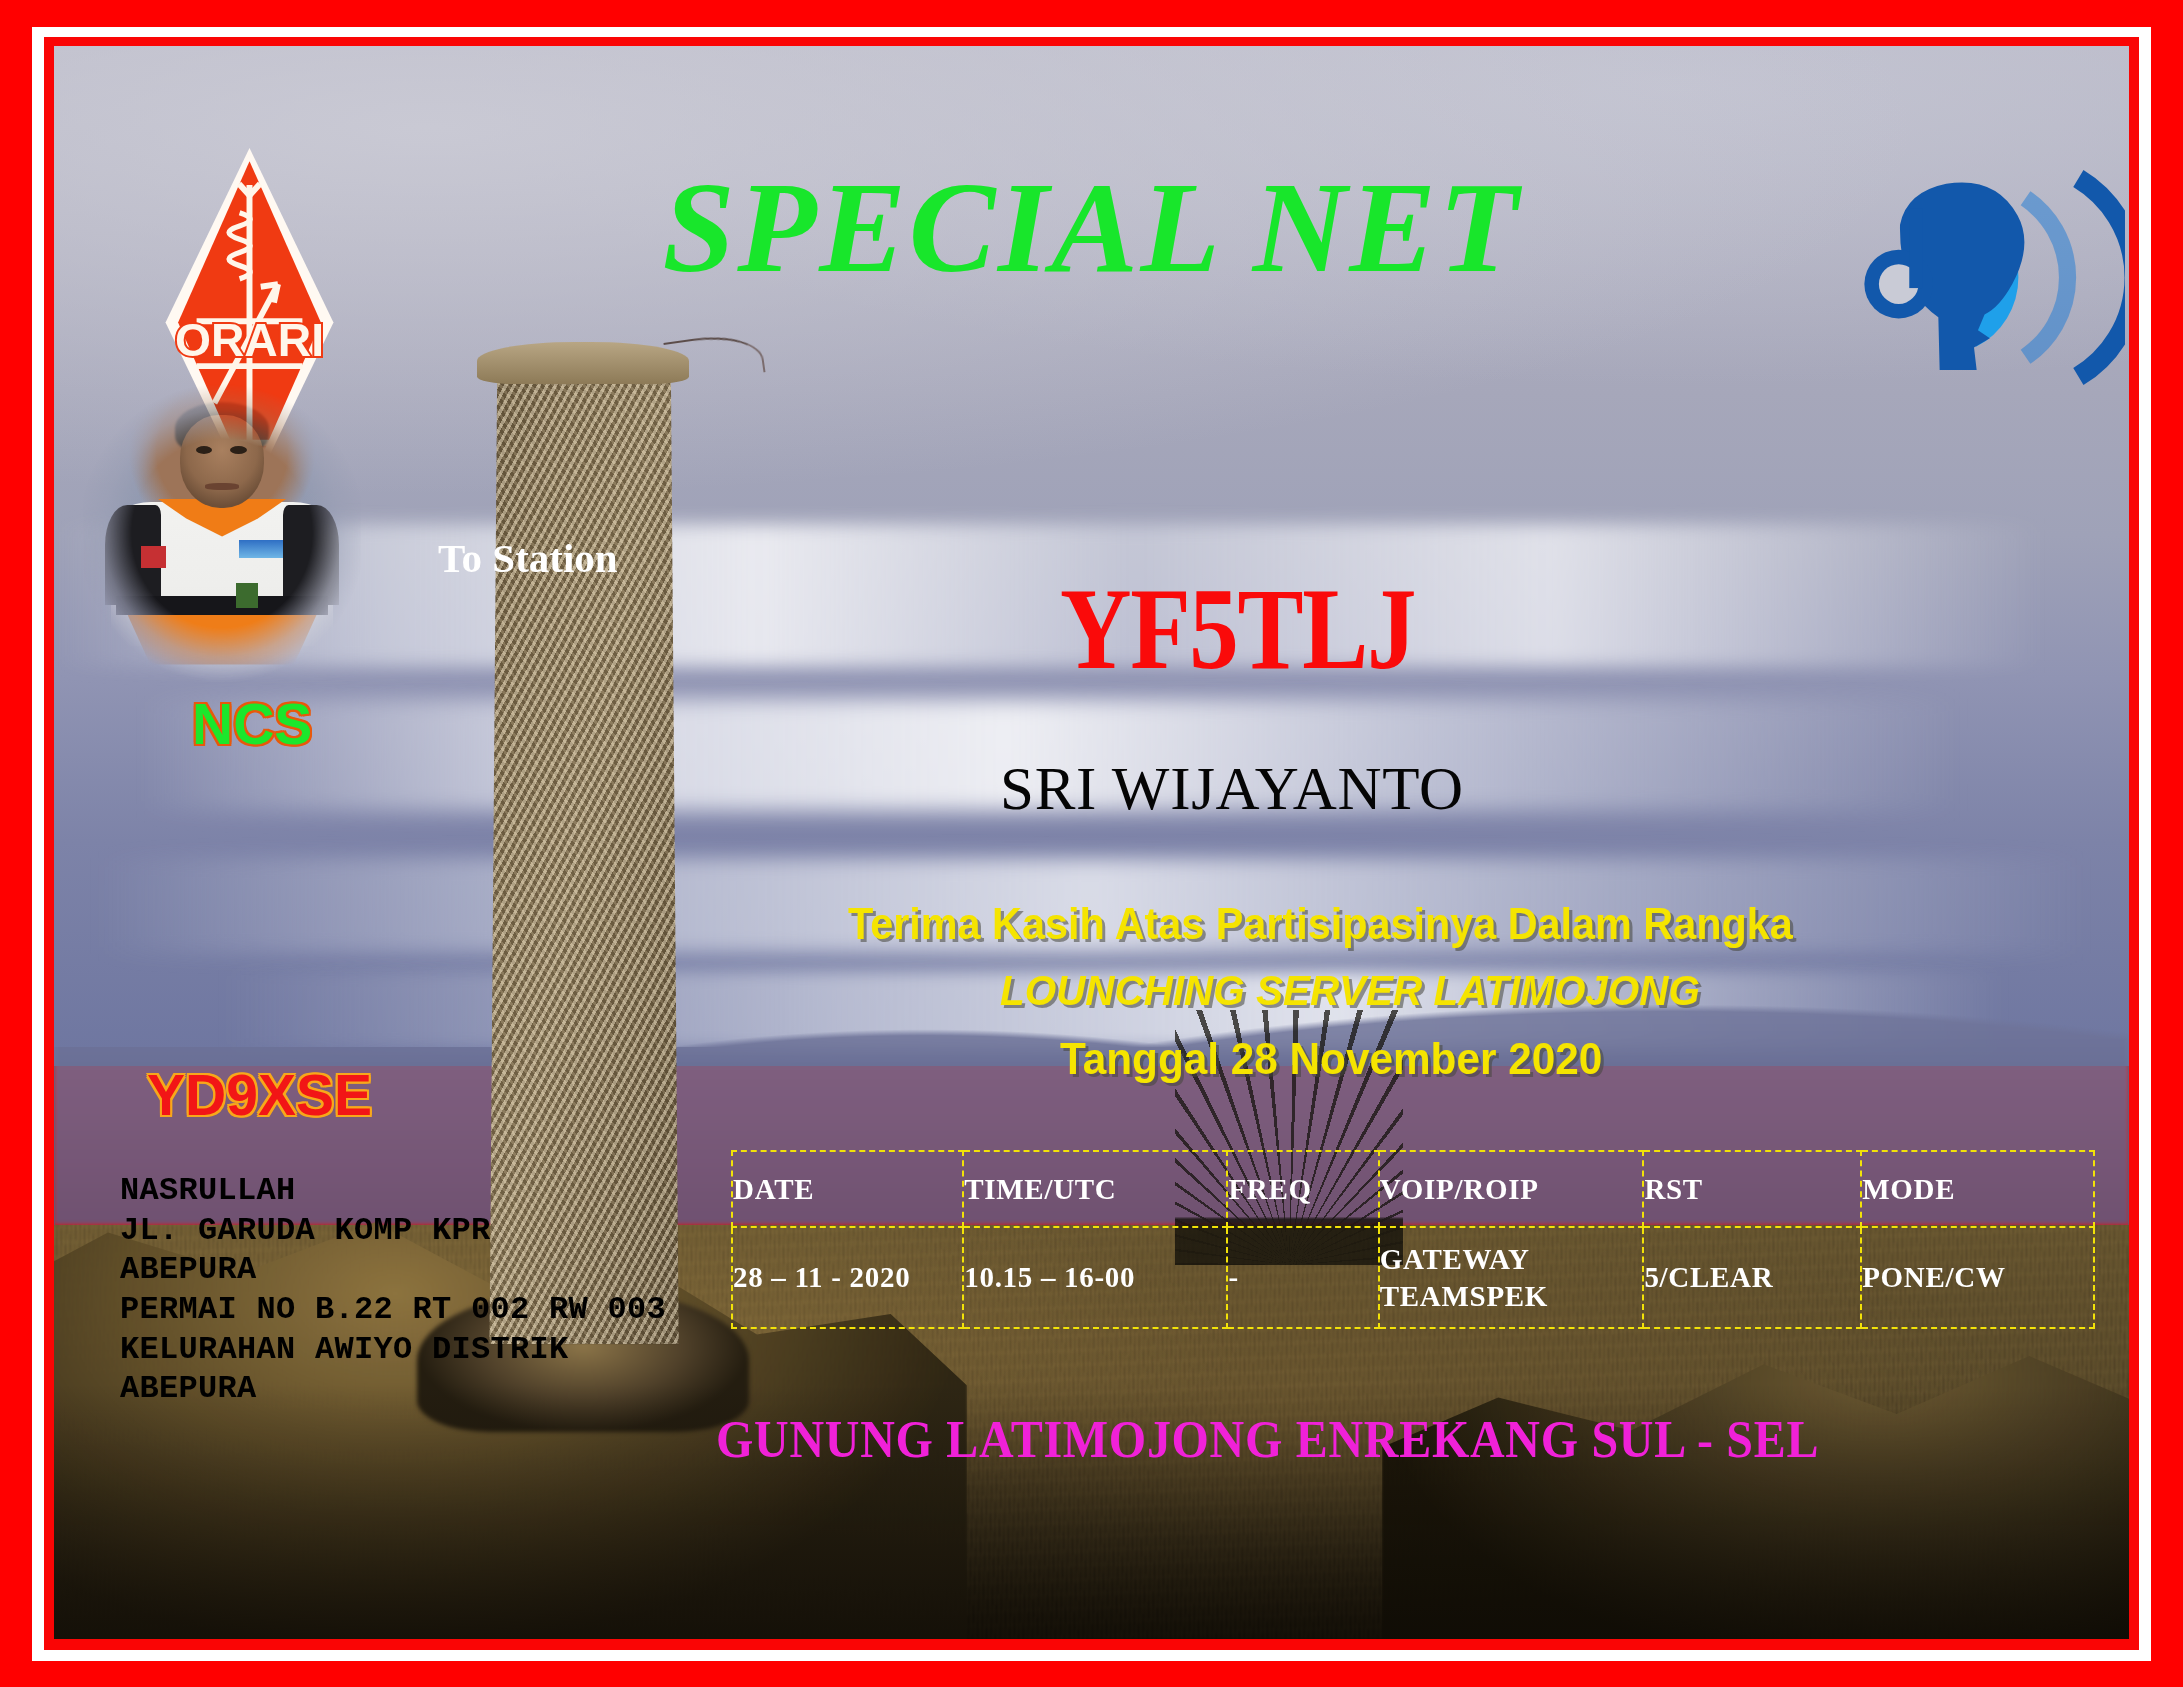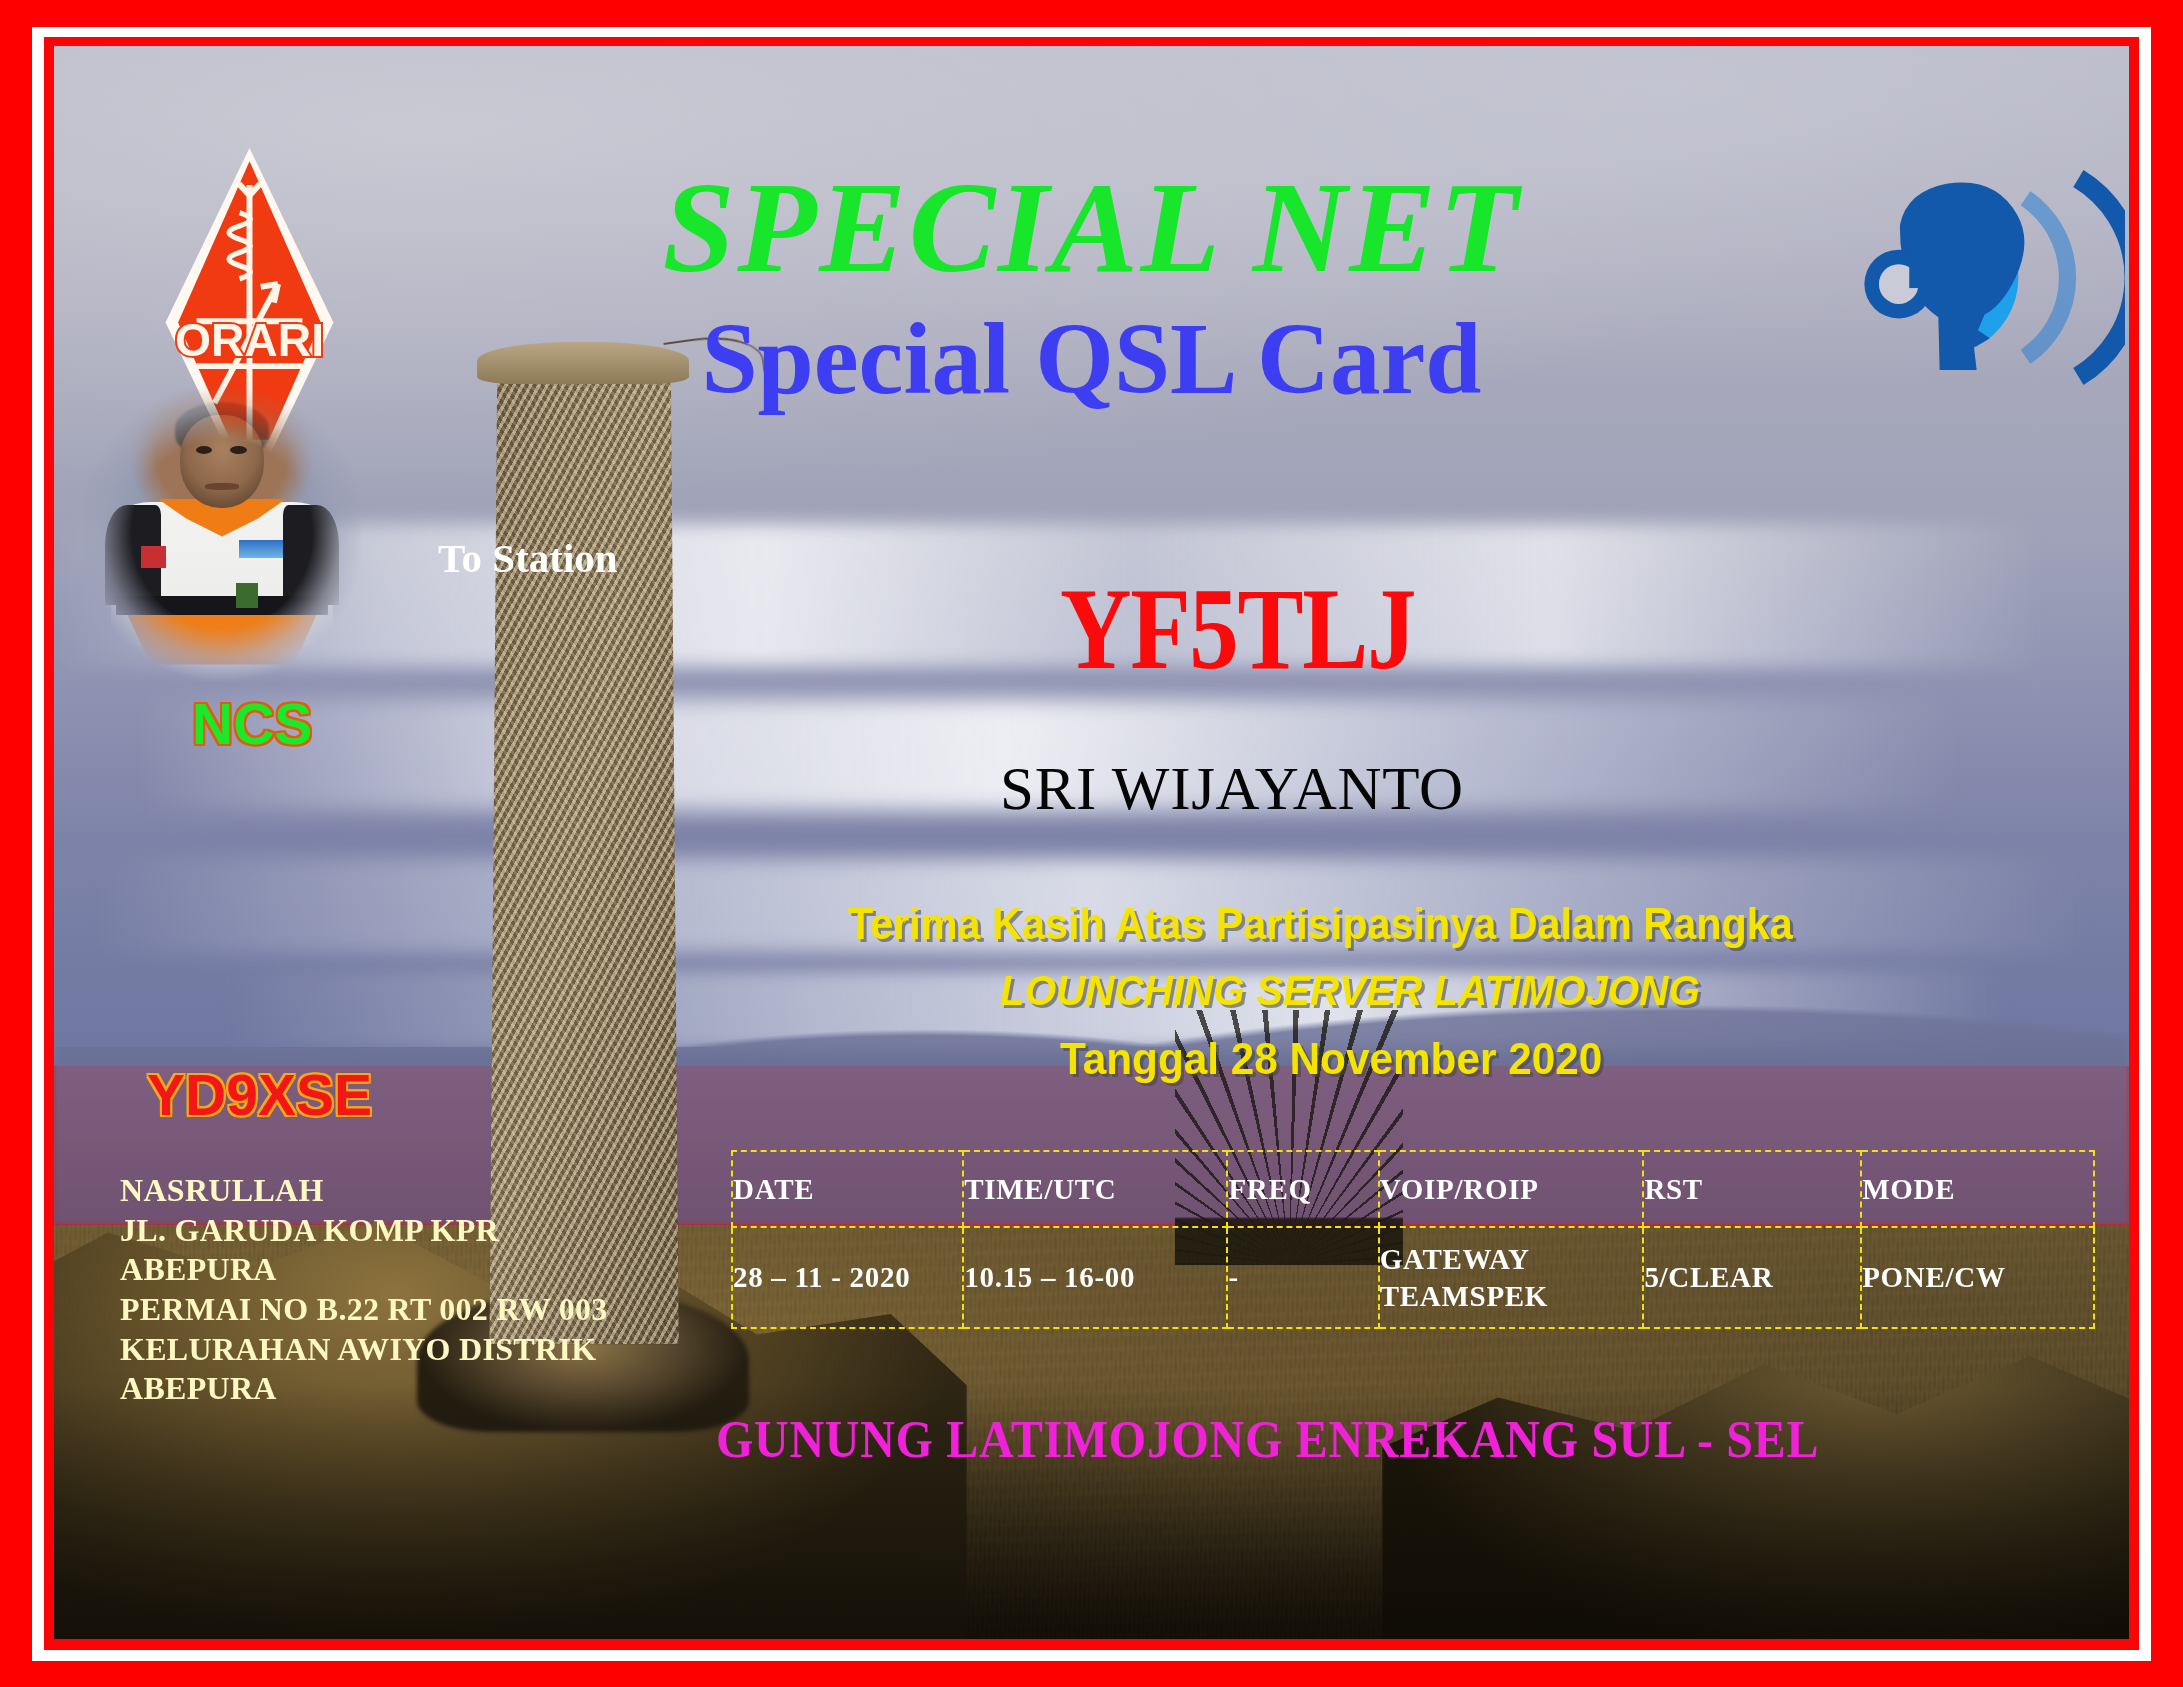--- a/index.html
+++ b/index.html
@@ -124,22 +124,22 @@
   #callsign{left:1006px;top:516px;font-size:99px;font-weight:bold;color:#fa0a0a;
       font-family:"Liberation Serif",serif;letter-spacing:-1.3px;transform:scaleY(1.18);transform-origin:left top;}
   #opname{left:946px;top:708px;font-size:61px;color:#050505;font-family:"Liberation Serif",serif;letter-spacing:0.7px;text-align:center;}
 
   .ylw{color:#f5e400;font-family:"Liberation Sans",sans-serif;font-weight:bold;
        text-shadow:3.3px 3.3px 0 rgba(70,70,60,.55);letter-spacing:0px;}
   #thanks{left:794px;top:853px;font-size:44px;transform:scaleX(.94);transform-origin:left top;}
   #event{left:946px;top:920px;font-size:43px;font-style:italic;transform:scaleX(.94);transform-origin:left top;}
   #dateline{left:1006px;top:987px;font-size:45px;transform:scaleX(.94);transform-origin:left top;}
 
-  #addr-block{left:66px;top:1125px;font-size:32px;font-weight:bold;color:#fef9c3;
-      font-family:Liberation Serif, serif;line-height:1.24;letter-spacing:0.3px;}
+  #addr-block{left:66px;top:1125px;font-size:32px;font-weight:bold;color:#000000;
+      font-family:Liberation Mono, monospace;line-height:1.24;letter-spacing:0.3px;}
 
   #location{left:662px;top:1363px;font-size:48px;font-weight:bold;color:#f021d8;
       font-family:"Liberation Serif",serif;letter-spacing:0.7px;transform:scaleY(1.1);transform-origin:left top;}
 
   #slogan{left:79px;top:1588px;font-size:46px;font-weight:bold;color:#ef7a16;
       font-family:"Liberation Serif",serif;transform:scaleY(1.12) scaleX(.96);transform-origin:left top;}
   #webaddr{left:1257px;top:1585px;font-size:48px;font-weight:bold;color:#10a84d;
       font-family:"Liberation Serif",serif;transform:scaleY(1.1);transform-origin:left top;}
 
   
@@ -231,21 +231,20 @@
       <div class="p-orange"></div>
       <div class="p-id"></div>
       <div class="p-hair"></div>
       <div class="p-face"></div>
       <div class="p-eyeL"></div>
       <div class="p-eyeR"></div>
       <div class="p-mouth"></div>
     </div>
 
     <div class="abs" id="title-special-net">SPECIAL NET</div>
-    <div class="abs" id="title-qsl">Special QSL Card</div>
 
     <div class="abs" id="to-station">To Station</div>
     <div class="abs" id="callsign">YF5TLJ</div>
     <div class="abs" id="opname">SRI WIJAYANTO</div>
 
     <div class="abs" id="ncs">NCS</div>
     <div class="abs" id="yd9xse">YD9XSE</div>
 
     <div class="abs ylw" id="thanks">Terima Kasih Atas Partisipasinya Dalam Rangka</div>
     <div class="abs ylw" id="event">LOUNCHING SERVER LATIMOJONG</div>

